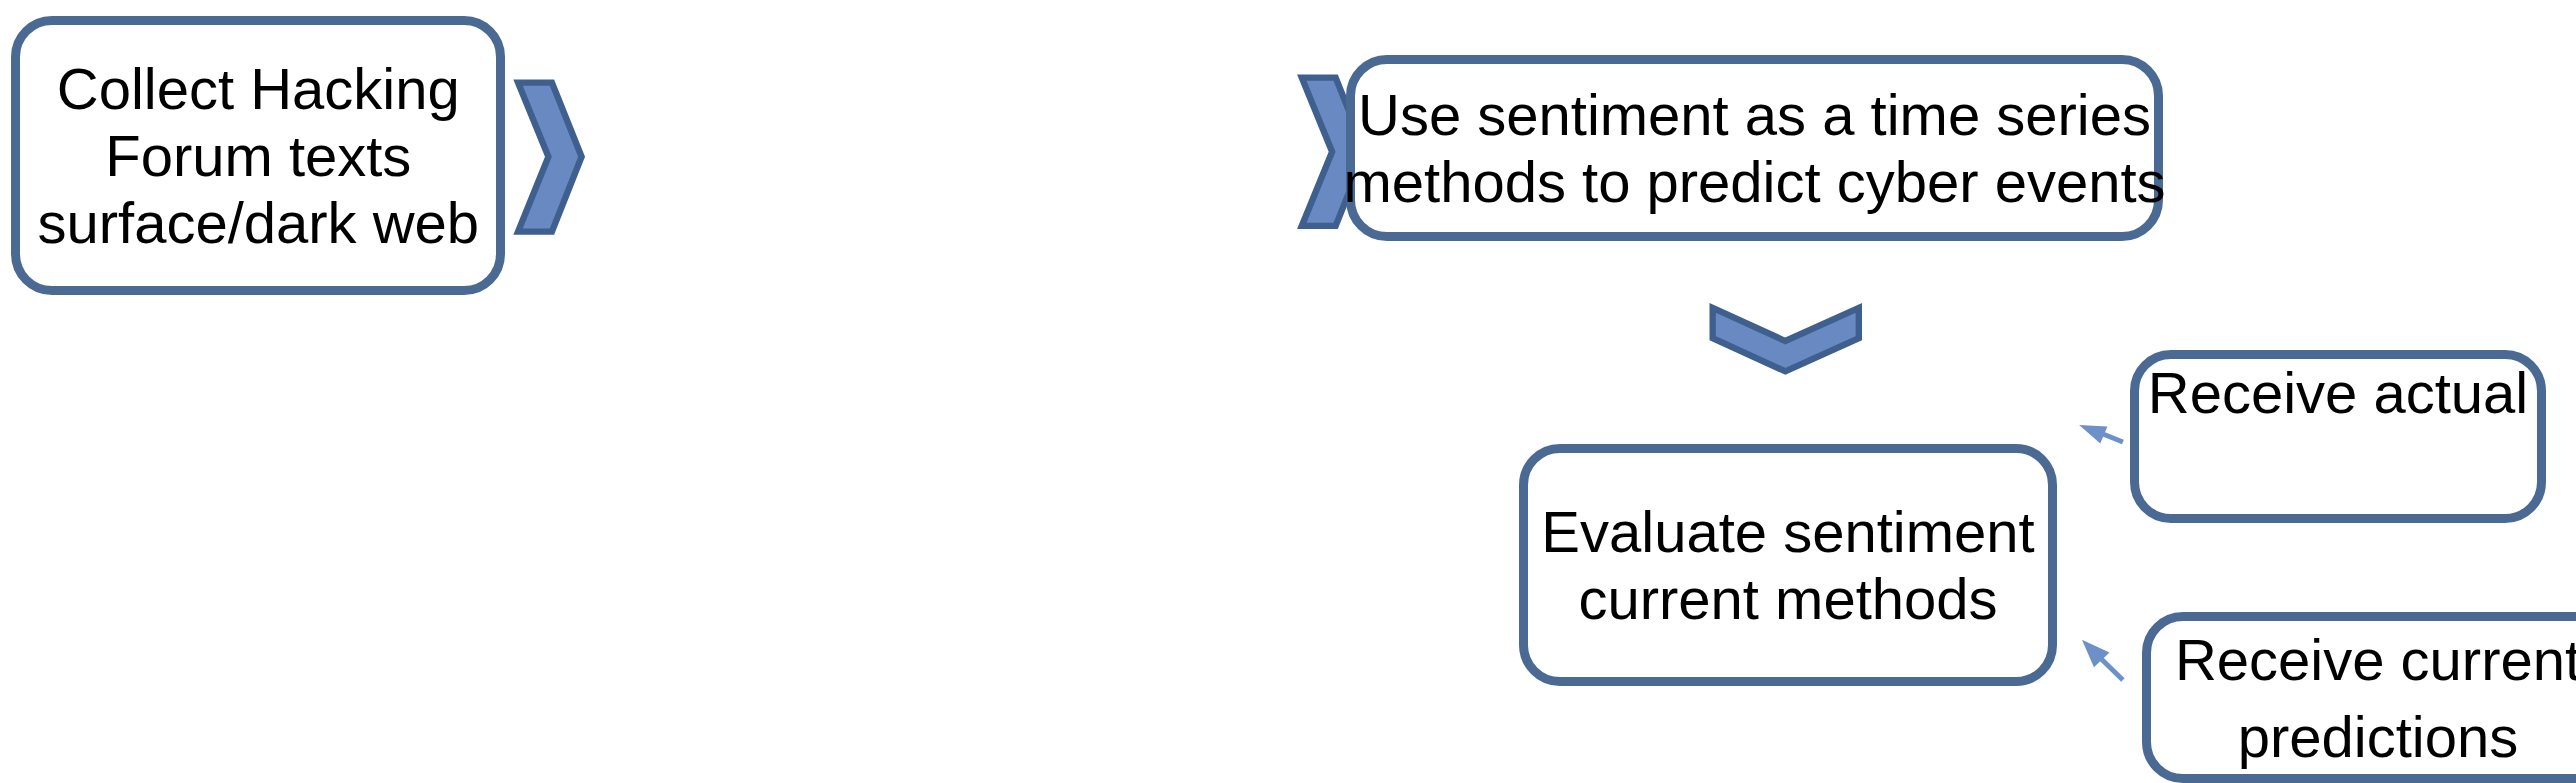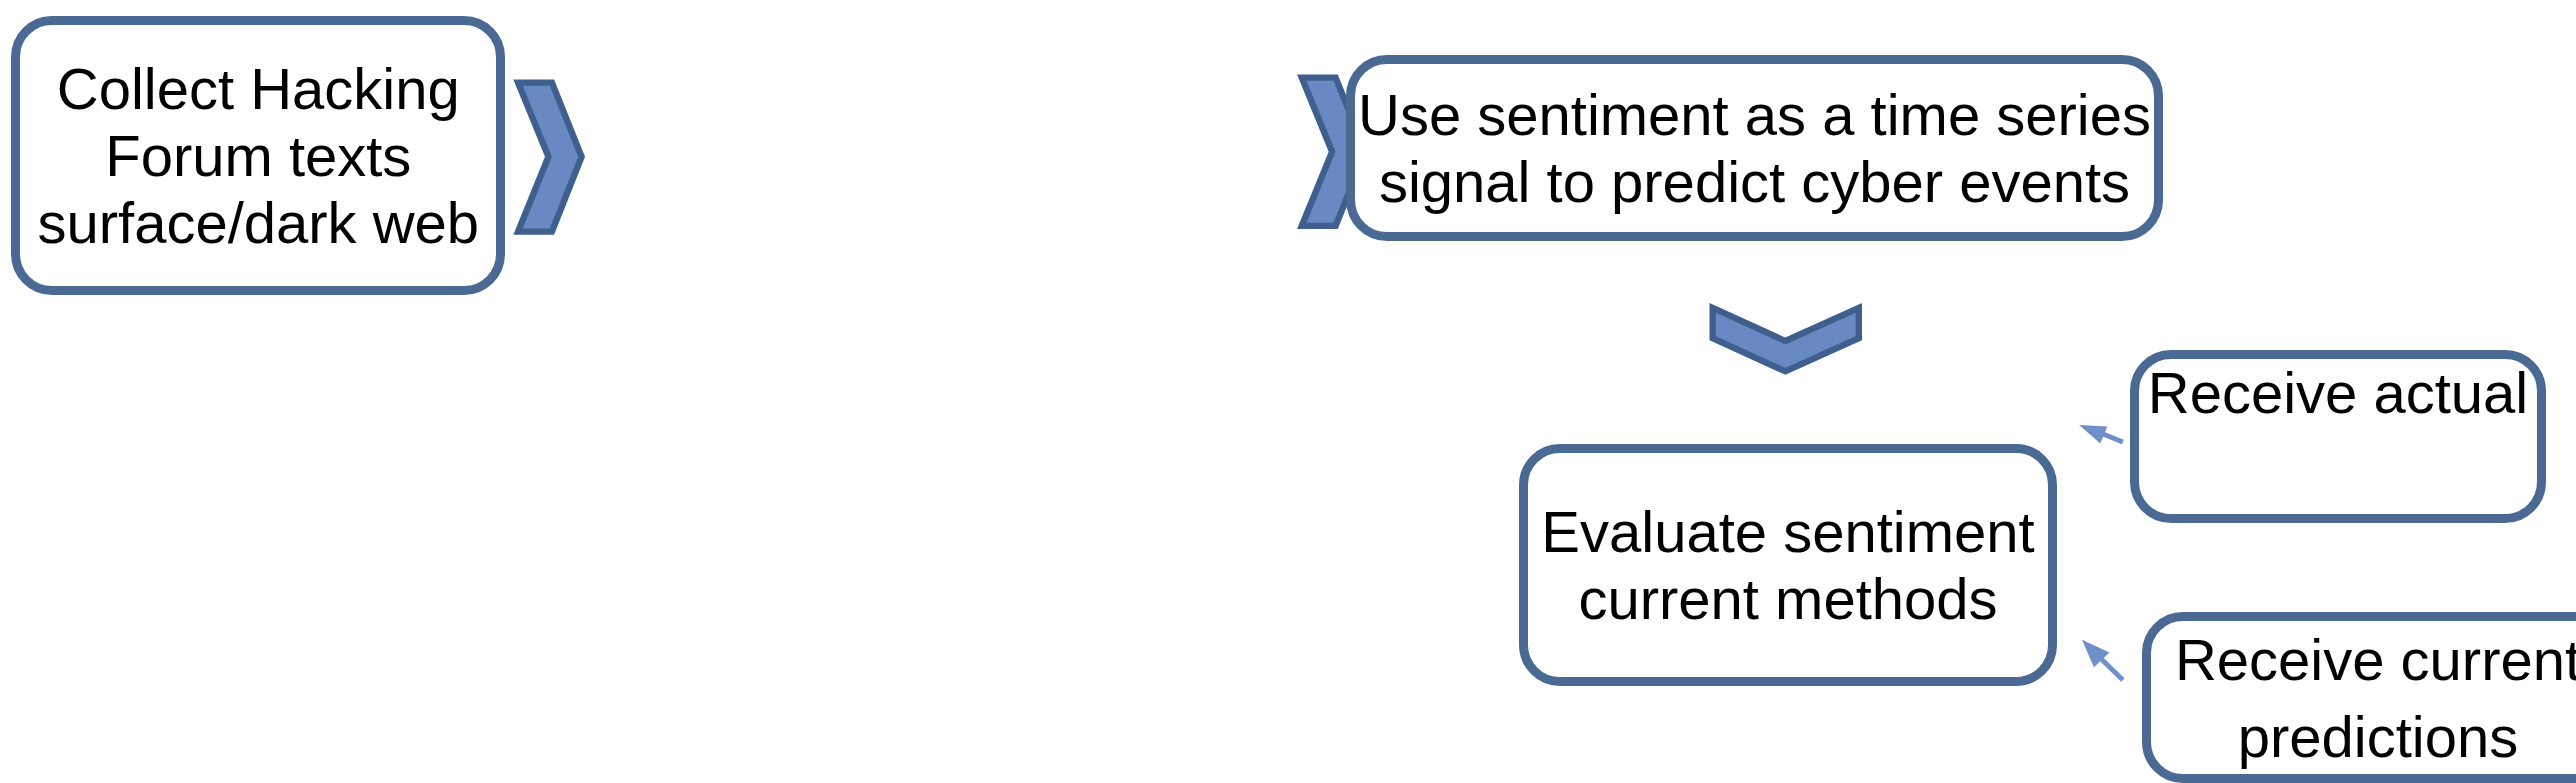--- a/index.html
+++ b/index.html
@@ -84,21 +84,21 @@
 
   <div class="box" id="box-collect">
     <span>Collect Hacking</span>
     <span>Forum texts</span>
     <span>surface/dark web</span>
   </div>
 
 
   <div class="box" id="box-use">
     <span>Use sentiment as a time series</span>
-    <span>signal to predict cyber events</span>
+    <span>methods to predict cyber events</span>
   </div>
 
   <div class="box" id="box-evaluate">
     <span>Evaluate sentiment</span>
     <span>current methods</span>
   </div>
 
   <div class="box" id="box-actual">
     <span>Receive actual</span>
   </div>

